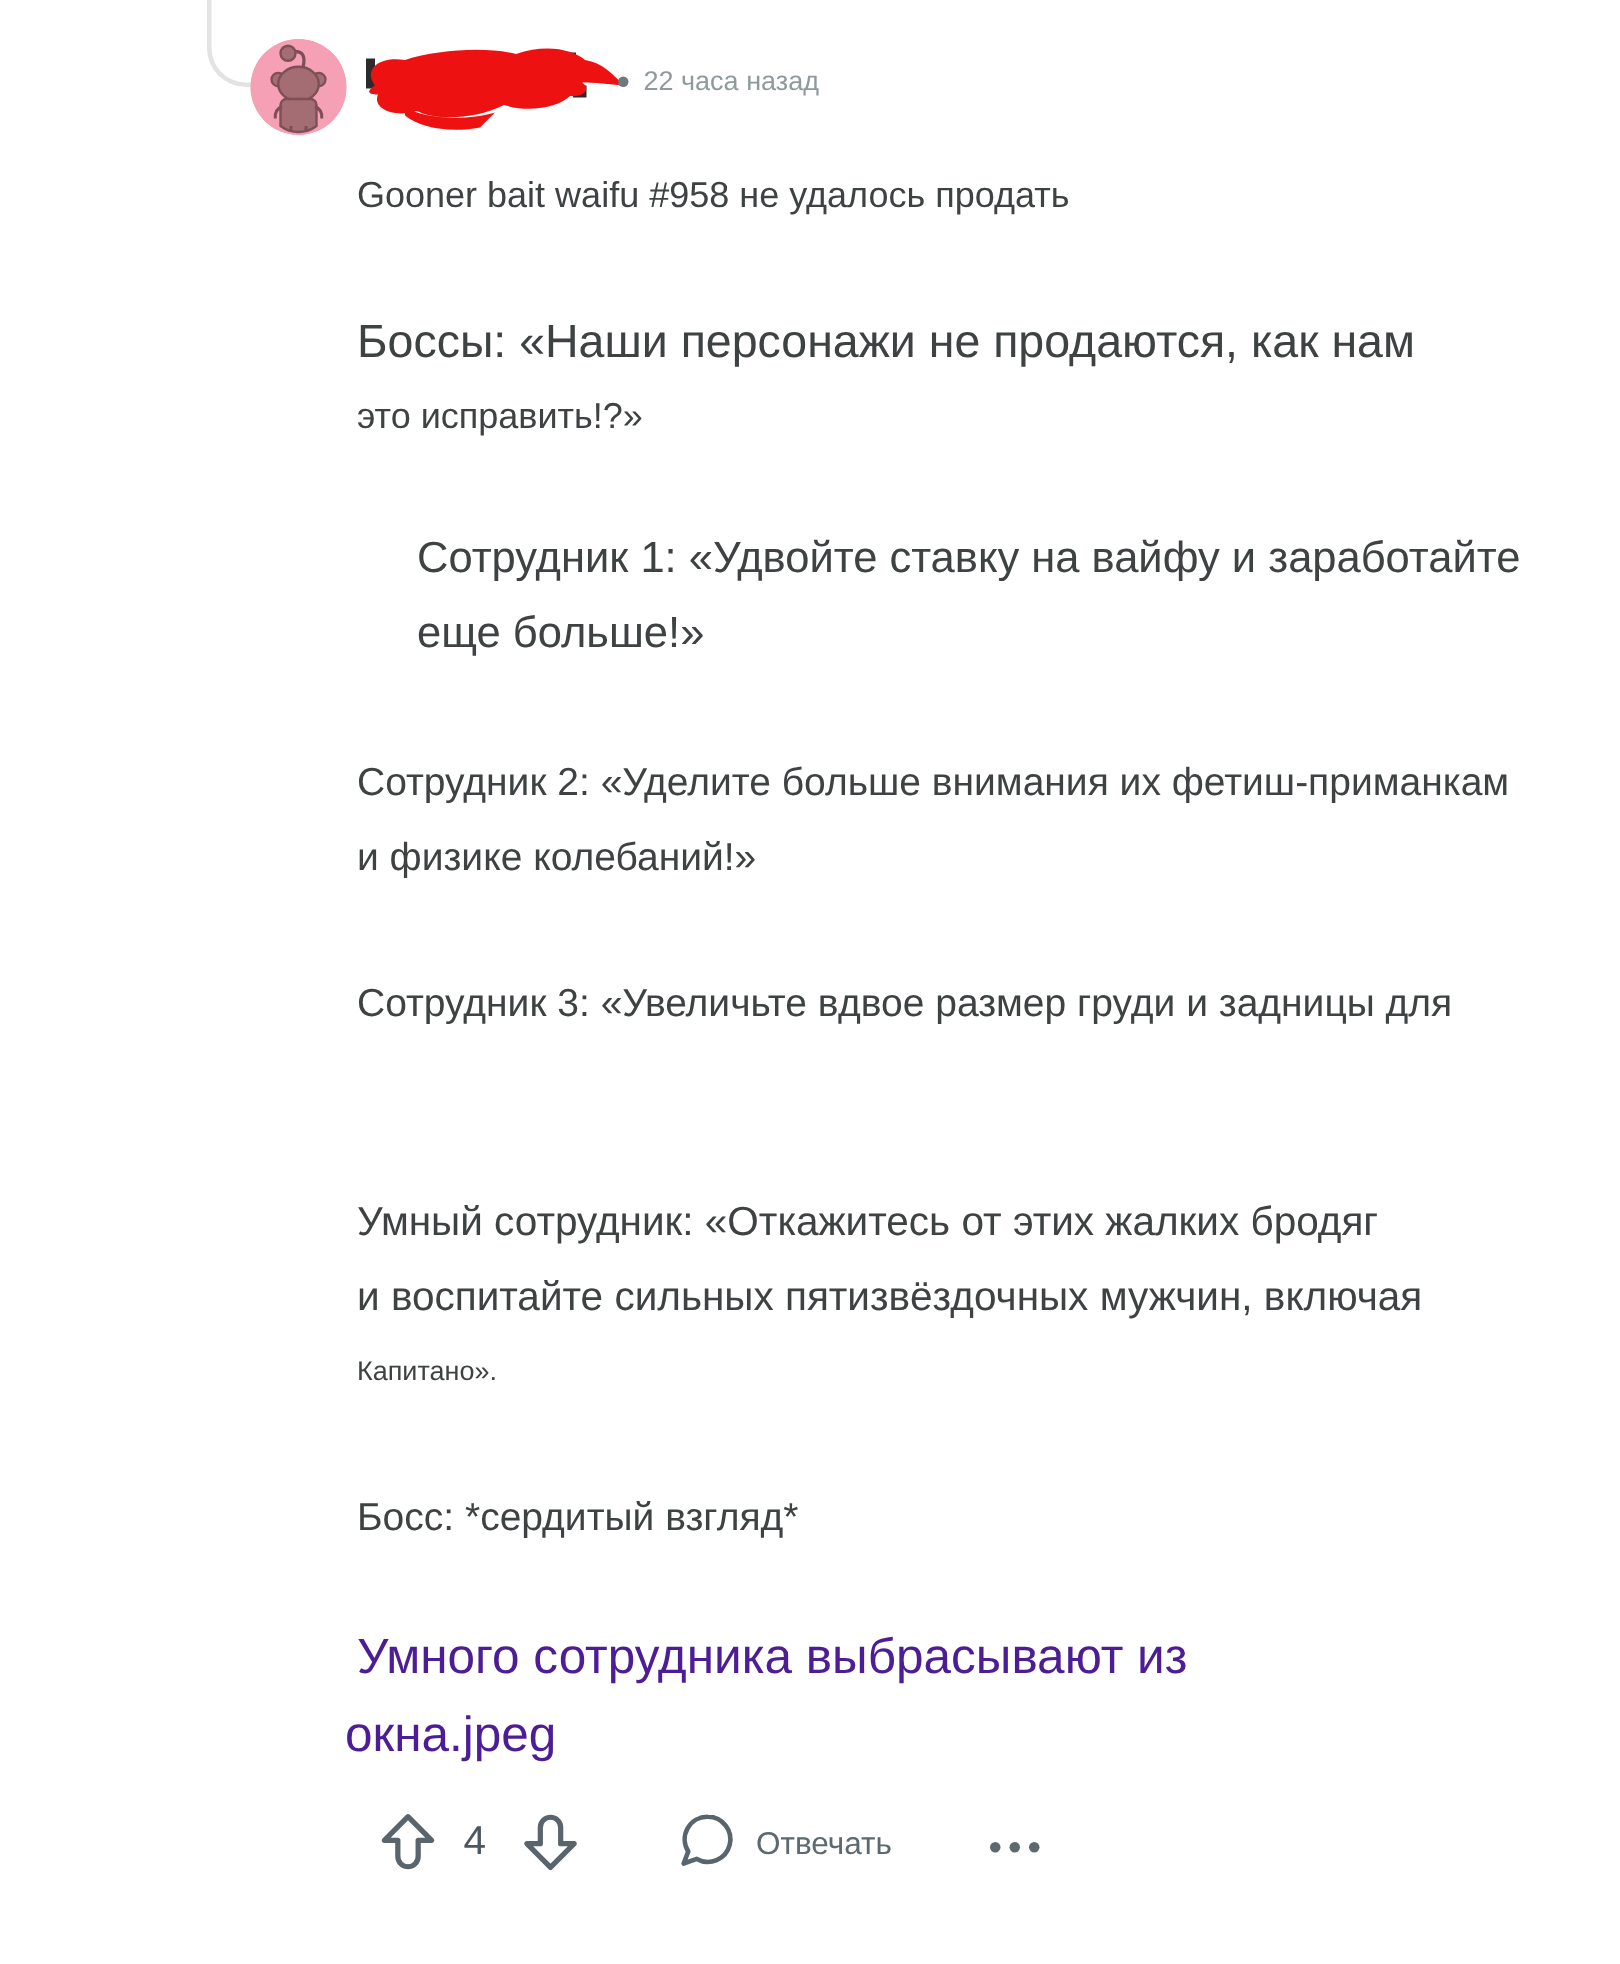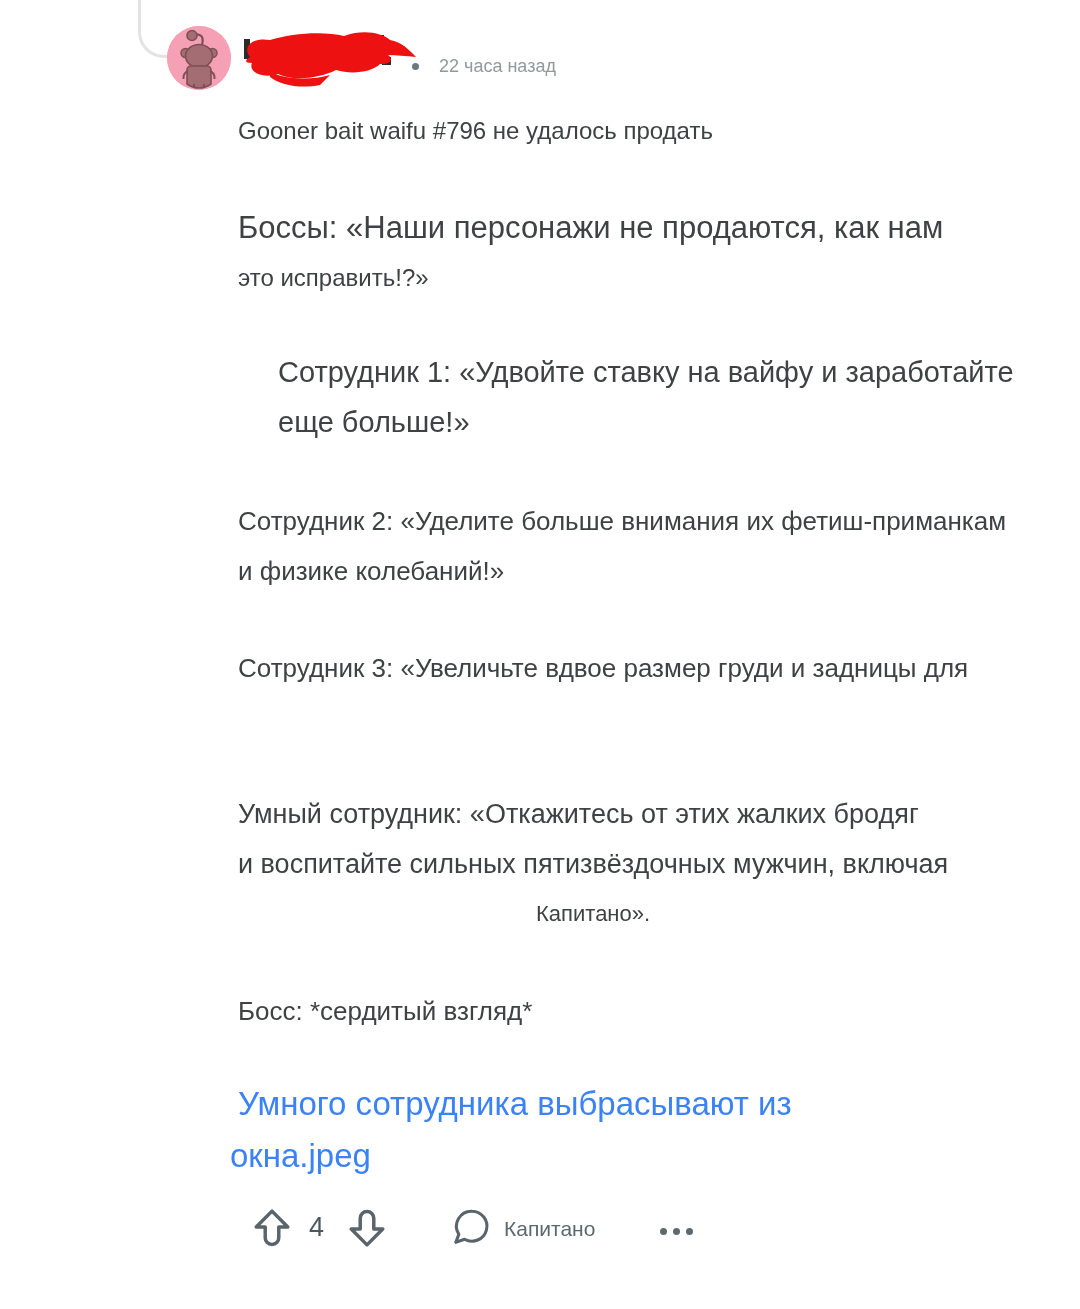--- a/index.html
+++ b/index.html
@@ -25,39 +25,39 @@
   
   .avatar {
     position: absolute; left: 167px; top: 26px;
     width: 64px; height: 64px; border-radius: 50%;
     overflow: hidden; background: #f5a0b5;
     cursor: pointer;
   }
   .scribble { position: absolute; left: 240px; top: 27px; width: 178px; height: 62px; }
   .timestamp-row {
     position: absolute; left: 412px; top: 44px;
-    display: flex; align-items: center; gap: 20px;
-    color: #909a9c; font-size: 18px; margin-top: 12px;
+    display: flex; align-items: center; gap: 10px;
+    color: #909a9c; font-size: 18px;
   }
   .meta-dot { width: 7px; height: 7px; border-radius: 50%; background: #6c7a7e; }
 
   
   .para { position: absolute; left: 238px; white-space: nowrap; color: #3e4243; }
   .para .ln { display: block; height: 50px; line-height: 50px; }
   .p1 { top: 106px; font-size: 24px; }
   .p2 { top: 203px; }
   .p2 .ln1 { font-size: 31px; }
   .p2 .ln2 { font-size: 24px; }
   .p3 { top: 347px; font-size: 29px; margin-left: 40px; }
   .p4 { top: 496px; font-size: 26px; }
   .p5 { top: 643px; font-size: 26px; text-align: right; }
   .p6 { top: 789px; font-size: 27px; }
-  .p6 .ln3 { font-size: 22px; text-align: center; }
+  .p6 .ln3 { font-size: 18px; }
   .p7 { top: 986px; font-size: 26px; }
-  .p8 { top: 1078px; font-size: 33px; font-weight: 500; color: #3b82f6; }
+  .p8 { top: 1078px; font-size: 33px; font-weight: 500; color: #4c1d95; }
   .p8 .ln { height: 52px; line-height: 52px; }
   .p8 .ln2 { margin-left: -8px; }
 
   
   .action { position: absolute; cursor: pointer; background: none; border: none; padding: 0; }
   .upvote-btn { left: 250px; top: 1206px; width: 44px; height: 44px; }
   .downvote-btn { left: 345px; top: 1206px; width: 44px; height: 44px; }
   .vote-count {
     position: absolute; left: 309px; top: 1212px;
     font-size: 27px; font-weight: 500; color: #4c575f;
@@ -111,21 +111,21 @@
       <path d="M30 44 C40 52 70 54 90 48 L80 58 C60 62 40 58 30 50 Z" fill="#ed1111"></path>
     </svg>
   </div>
 
   <div class="timestamp-row">
     <span class="meta-dot"></span>
     <span>22 часа назад</span>
   </div>
 
   <div class="para p1">
-    <span class="ln ln1">Gooner bait waifu #796 не удалось продать</span>
+    <span class="ln ln1">Gooner bait waifu #958 не удалось продать</span>
   </div>
   <div class="para p2">
     <span class="ln ln1">Боссы: «Наши персонажи не продаются, как нам</span>
     <span class="ln ln2">это исправить!?»</span>
   </div>
   <div class="para p3">
     <span class="ln ln1">Сотрудник 1: «Удвойте ставку на вайфу и заработайте</span>
     <span class="ln ln2">еще больше!»</span>
   </div>
   <div class="para p4">
@@ -165,21 +165,21 @@
       </svg>
     </span>
   </button>
 
   <div class="reply-btn">
     <span>
       <svg width="42" height="42" viewBox="0 0 26 26">
         <path d="M14.2 3.2 a9.3 9.3 0 1 1 -4.6 17.4 l-5.4 1.9 1.9 -5 a9.3 9.3 0 0 1 8.1 -14.3 z" fill="none" stroke="#59646c" stroke-width="1.9" stroke-linejoin="round"></path>
       </svg>
     </span>
-    <span class="reply-label">Капитано</span>
+    <span class="reply-label">Отвечать</span>
   </div>
 
   <div class="more-btn">
     <span class="dot3"></span>
     <span class="dot3"></span>
     <span class="dot3"></span>
   </div>
 
 </div>
 

